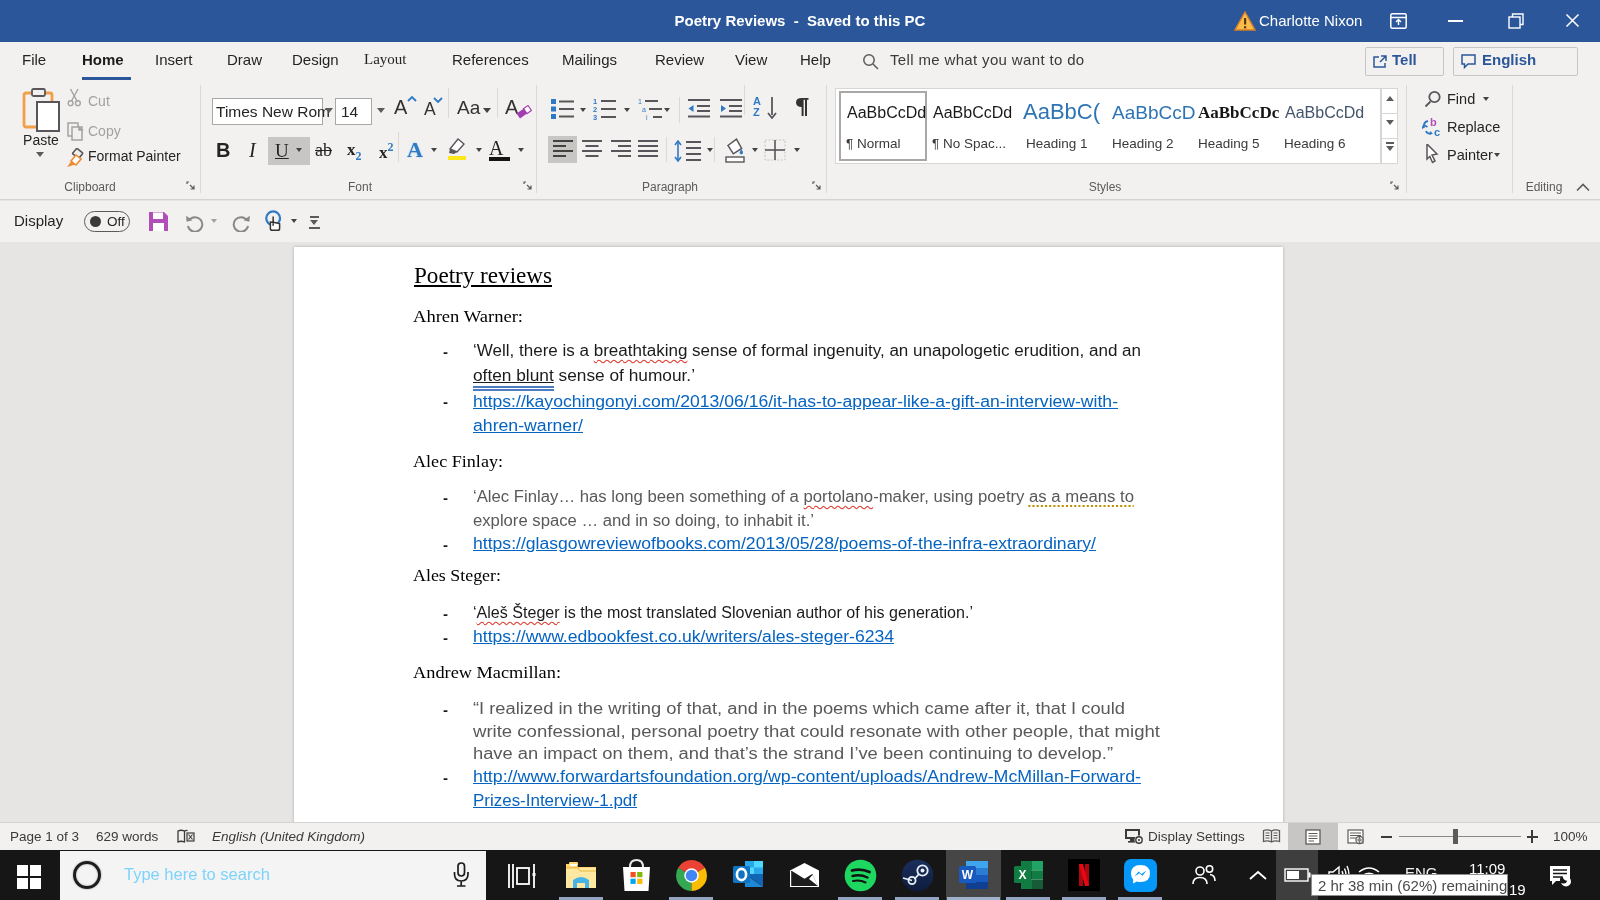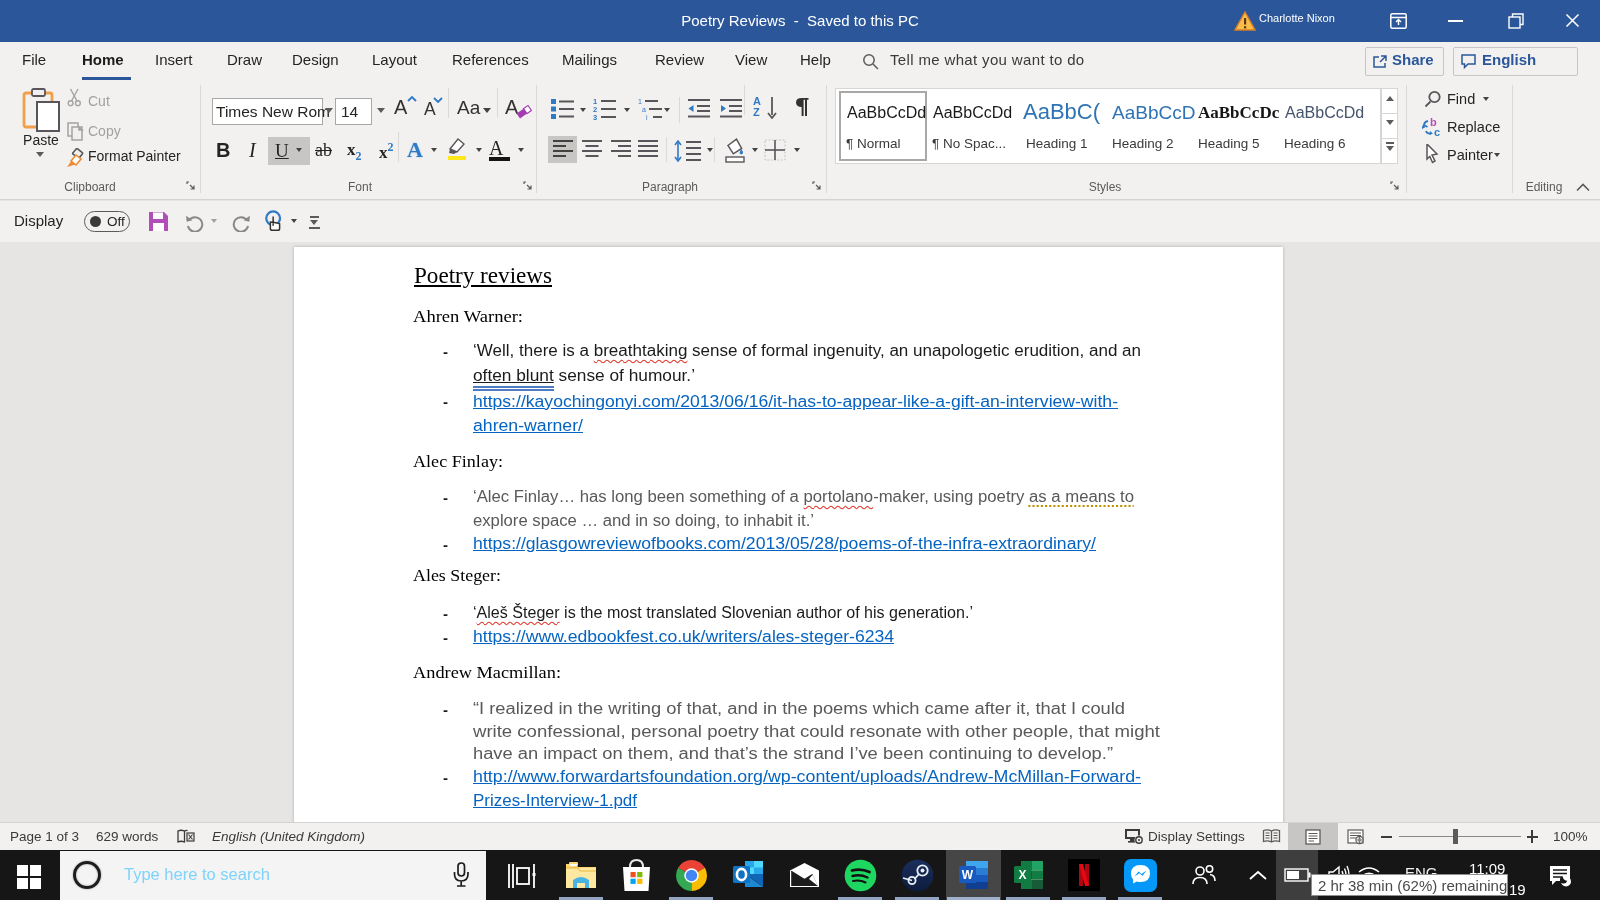--- a/index.html
+++ b/index.html
@@ -1,21 +1,21 @@
 <!DOCTYPE html>
 <html><head>
 <meta charset="utf-8">
 <style>
 * { margin:0; padding:0; box-sizing:border-box; }
 html,body { width:1600px; height:900px; overflow:hidden; }
 body { font-family:"Liberation Sans", sans-serif; position:relative; background:#e6e5e4; }
 .abs { position:absolute; }
 
 #titlebar { position:absolute; left:0; top:0; width:1600px; height:42px; background:#2b579a; color:#fff; }
-#titletext { position:absolute; left:0; right:0; top:12px; text-align:center; font-size:15px; color:#fff; }
+#titletext { position:absolute; left:0; right:0; top:12px; text-align:center; font-size:15px; color:#fff;font-weight:bold; }
 
 #tabrow { position:absolute; left:0; top:42px; width:1600px; height:38px; background:#f3f1f0; }
 .tab { position:absolute; top:9px; font-size:15px; color:#252423; }
 
 #ribbon { position:absolute; left:0; top:80px; width:1600px; height:120px; background:#f3f1f0; border-bottom:1px solid #d5d3d1; }
 .gsep { position:absolute; top:5px; height:108px; width:1px; background:#dbd9d7; }
 .glabel { position:absolute; top:100px; width:120px; text-align:center; font-size:12px; color:#5c5b59; }
 .launcher { position:absolute; top:101px; width:10px; height:10px; }
 
 #qat { position:absolute; left:0; top:201px; width:1600px; height:41px; background:#f3f1f0; }
@@ -40,21 +40,21 @@
 </head>
 <body>
 
 <div id="titlebar">
   <div id="titletext">Poetry Reviews&nbsp; -&nbsp; Saved to this PC</div>
   <svg class="abs" style="left:1234px; top:11px;" width="22" height="20" viewBox="0 0 22 20">
     <path d="M11 1 L21 19 L1 19 Z" fill="#fbbc4a" stroke="#d87f27" stroke-width="1.4"></path>
     <rect x="10" y="7" width="2.2" height="6.5" fill="#5a3a10"></rect>
     <rect x="10" y="15.2" width="2.2" height="2.2" fill="#5a3a10"></rect>
   </svg>
-  <div class="abs" style="left:1259px; top:12px; font-size:11px; color:#fff;">Charlotte Nixon</div>
+  <div class="abs" style="left:1259px; top:12px; font-size:15px; color:#fff;">Charlotte Nixon</div>
   <svg class="abs" style="left:1390px; top:13px;" width="17" height="16" viewBox="0 0 17 16">
     <rect x="0.8" y="0.8" width="15.4" height="14.4" rx="1.5" fill="none" stroke="#fff" stroke-width="1.5"></rect>
     <line x1="0.8" y1="4.5" x2="16.2" y2="4.5" stroke="#fff" stroke-width="1.5"></line>
     <path d="M8.5 12 L8.5 7 M6 9 L8.5 6.5 L11 9" fill="none" stroke="#fff" stroke-width="1.4"></path>
   </svg>
   <div class="abs" style="left:1448px; top:20px; width:15px; height:1.6px; background:#fff;"></div>
   <svg class="abs" style="left:1508px; top:13px;" width="16" height="16" viewBox="0 0 16 16">
     <rect x="1" y="4" width="11" height="11" fill="none" stroke="#fff" stroke-width="1.4"></rect>
     <path d="M4.5 4 L4.5 1 L15 1 L15 11.5 L12 11.5" fill="none" stroke="#fff" stroke-width="1.4"></path>
   </svg>
@@ -62,38 +62,38 @@
     <path d="M1.5 1.5 L13.5 13.5 M13.5 1.5 L1.5 13.5" stroke="#fff" stroke-width="1.5"></path>
   </svg>
 </div>
 
 <div id="tabrow">
   <div class="tab" style="left:22px;">File</div>
   <div class="tab" style="left:82px; font-weight:bold; color:#1b1b1b;">Home</div>
   <div class="tab" style="left:155px;">Insert</div>
   <div class="tab" style="left:227px;">Draw</div>
   <div class="tab" style="left:292px;">Design</div>
-  <div class="tab" style="left:372px;">Layout</div>
+  <div class="tab" style="left:364px;font-family:Liberation Serif, serif;">Layout</div>
   <div class="tab" style="left:452px;">References</div>
   <div class="tab" style="left:562px;">Mailings</div>
   <div class="tab" style="left:655px;">Review</div>
   <div class="tab" style="left:735px;">View</div>
   <div class="tab" style="left:800px;">Help</div>
   <div class="abs" style="left:82px; top:35px; width:49px; height:3px; background:#2b579a;"></div>
   <svg class="abs" style="left:862px; top:11px;" width="17" height="17" viewBox="0 0 17 17">
       <circle cx="7" cy="7" r="5.2" fill="none" stroke="#5c5b59" stroke-width="1.5"></circle>
       <line x1="11" y1="11" x2="16" y2="16" stroke="#5c5b59" stroke-width="1.5"></line>
     </svg>
   <div class="tab" style="left:890px; color:#3b3a39; letter-spacing:0.35px;">Tell me what you want to do</div>
   <div class="abs" style="left:1365px; top:5px; width:79px; height:29px; border:1px solid #c8c6c4; border-radius:2px;"></div>
   <svg class="abs" style="left:1372px; top:12px;" width="16" height="15" viewBox="0 0 16 15">
     <path d="M7 3 L2 3 L2 13 L13 13 L13 9" fill="none" stroke="#2b579a" stroke-width="1.5"></path>
     <path d="M9 2 L14 2 L14 7 M14 2 L8 8" fill="none" stroke="#2b579a" stroke-width="1.5"></path>
   </svg>
-  <div class="abs" style="left:1392px; top:9px; font-size:15px; font-weight:bold; color:#2b579a;">Share</div>
+  <div class="abs" style="left:1392px; top:9px; font-size:15px; font-weight:bold; color:#2b579a;">Tell</div>
   <div class="abs" style="left:1453px; top:5px; width:125px; height:29px; border:1px solid #c8c6c4; border-radius:2px;"></div>
   <svg class="abs" style="left:1460px; top:11px;" width="17" height="17" viewBox="0 0 17 17">
     <path d="M2 2 L15 2 L15 11 L8 11 L4.5 14.5 L4.5 11 L2 11 Z" fill="none" stroke="#2b579a" stroke-width="1.5"></path>
   </svg>
   <div class="abs" style="left:1482px; top:9px; font-size:15px; font-weight:bold; color:#2b579a;">English</div>
 </div>
 
 <div id="ribbon">
 
   <svg class="abs" style="left:20px; top:8px;" width="44" height="46" viewBox="0 0 44 46">

